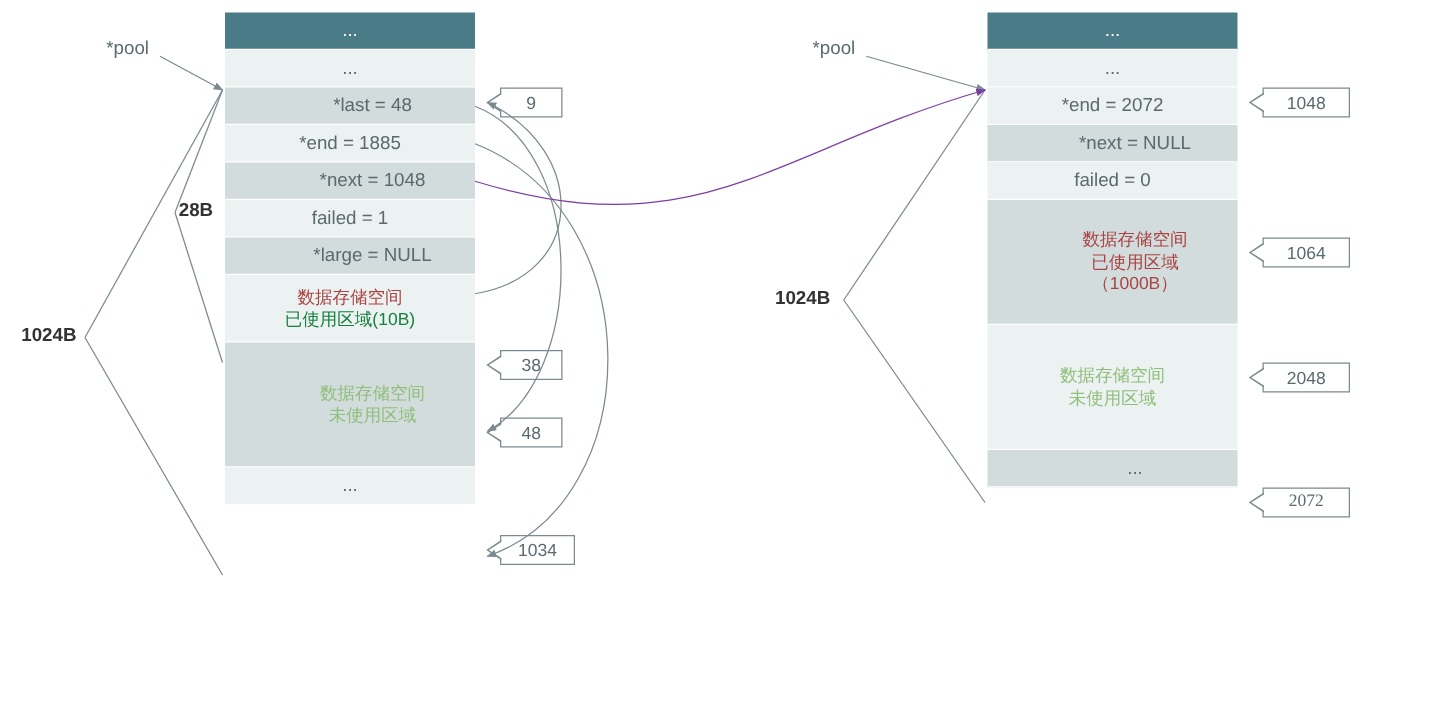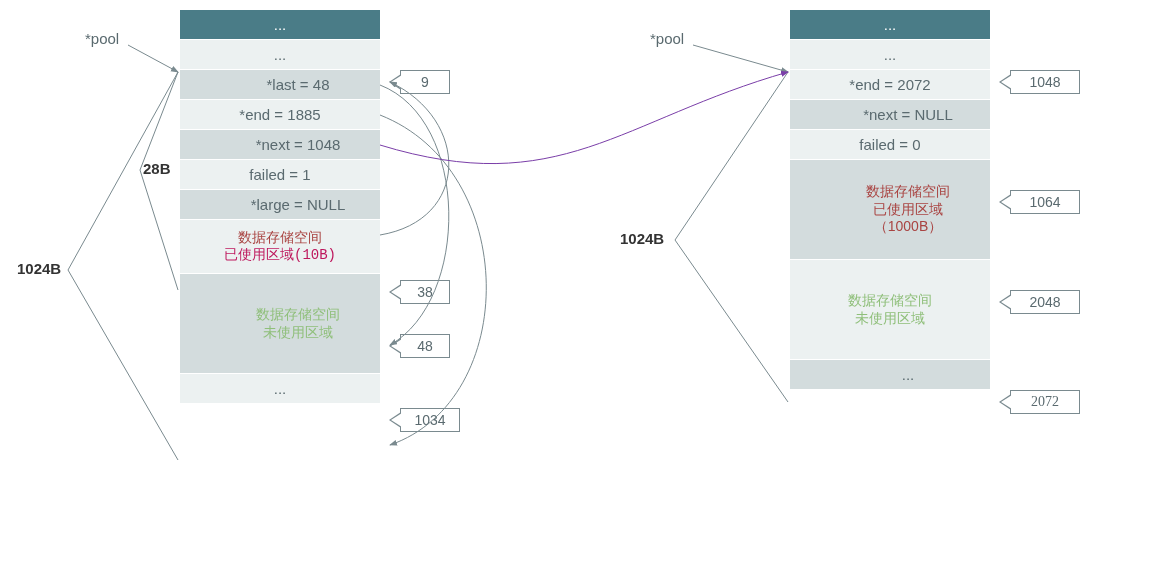--- a/index.html
+++ b/index.html
@@ -22,21 +22,21 @@
     line-height: 30px;
     text-align: center;
     font-size: 15px;
     color: #5a6a6f;
     border-bottom: 1px solid #fff;
   }
   .header { background: #4a7c87; color: #fff; }
   .dark  { background: #d3dcdd; padding-left: 36px; }
   .light { background: #ecf1f1; }
   .used { font-size: 14px; line-height: 1.25; color: #a94442; display:flex; flex-direction:column; align-items:center; justify-content:center; }
-  .used .line2 { color: #be185d; font-family: Liberation Mono, monospace; }
+  .used .line2 { color: #15803d; }
   .unused { font-size: 14px; line-height: 1.25; color: #8fbf7a; display:flex; flex-direction:column; align-items:center; justify-content:center; }
 
   .addr-label {
     position: absolute;
     width: 70px;
     height: 24px;
     background: #fff;
     border: 1px solid #7a8a8f;
     text-align: center;
     line-height: 22px;
@@ -118,21 +118,21 @@
   <div class="cell light unused" style="height:100px;">
     <span>数据存储空间</span>
     <span>未使用区域</span>
   </div>
   <div class="cell dark">...</div>
 </div>
 
 <div class="addr-label" style="left:400px; top:70px; width:50px;">9</div>
 <div class="addr-label" style="left:400px; top:280px; width:50px;">38</div>
 <div class="addr-label" style="left:400px; top:334px; width:50px;">48</div>
-<div class="addr-label" style="left:400px; top:408px; width:60px;">1034</div>
+<div class="addr-label" style="left:400px; top:428px; width:60px;">1034</div>
 
 <div class="addr-label" style="left:1010px; top:70px;">1048</div>
 <div class="addr-label" style="left:1010px; top:190px;">1064</div>
 <div class="addr-label" style="left:1010px; top:290px;">2048</div>
 <div class="addr-label" style="left:1010px; top:390px;font-family:Liberation Serif, serif;">2072</div>
 
 <div class="note" style="left:85px; top:30px;">*pool</div>
 <div class="note bold" style="left:17px; top:260px;">1024B</div>
 <div class="note bold" style="left:105px; top:160px;margin-left:38px;">28B</div>
 <div class="note" style="left:650px; top:30px;">*pool</div>

